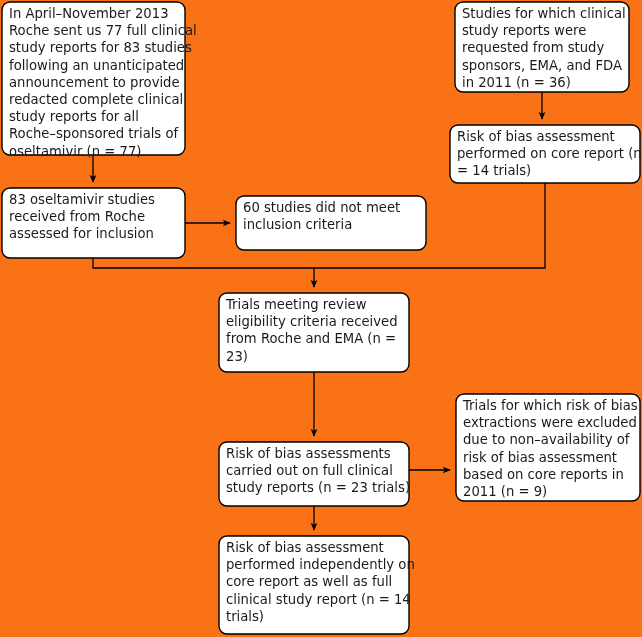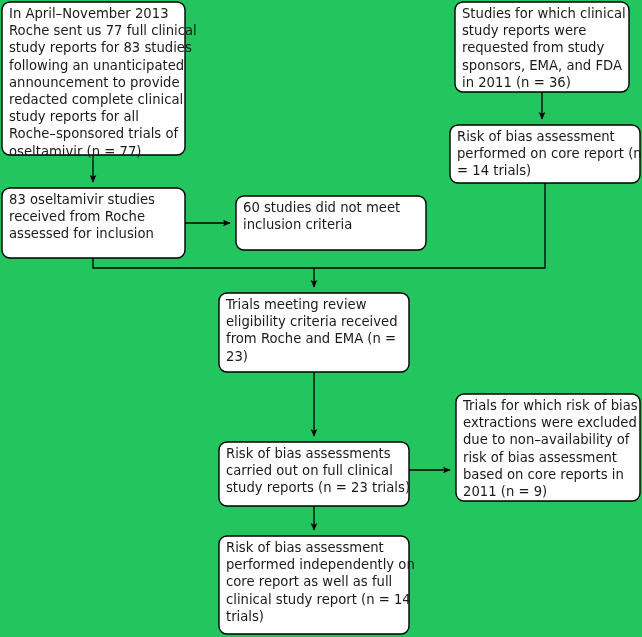--- a/index.html
+++ b/index.html
@@ -4,21 +4,21 @@
 <style>
   html, body {
     margin: 0;
     padding: 0;
     background: #ffffff;
   }
   #flow-root {
     position: relative;
     width: 642px;
     height: 637px;
-    background: #22c55e;
+    background: #f97316;
     font-family: "DejaVu Sans", sans-serif;
     overflow: hidden;
   }
   svg.flow-canvas {
     position: absolute;
     left: 0;
     top: 0;
     width: 642px;
     height: 637px;
   }

